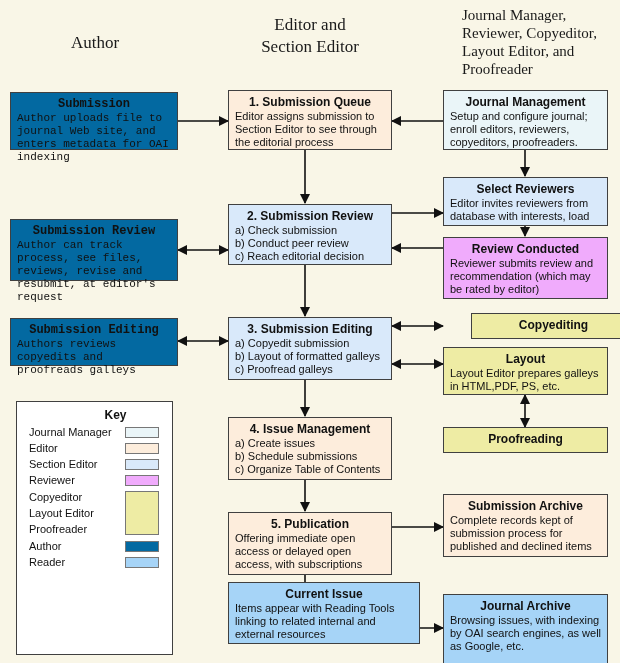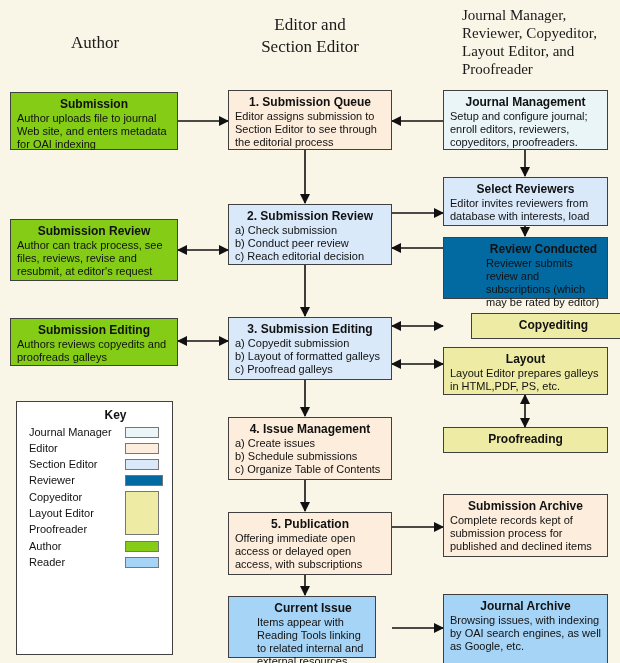--- a/index.html
+++ b/index.html
@@ -12,44 +12,44 @@
   .hdr{position:absolute; font-family:"Liberation Serif", serif; color:#1a1a1a;}
   #h-author{left:30px; top:33px; width:130px; text-align:center; font-size:17px;}
   #h-editor{left:230px; top:14px; width:160px; text-align:center; font-size:17px; line-height:22px; white-space:pre-line;}
   #h-roles{left:462px; top:6px; width:158px; font-size:15px; line-height:18px; white-space:pre-line;}
 
   
   .bx{position:absolute; border:1px solid #404040; box-sizing:border-box;}
   .bx .t{font-weight:bold; font-size:12px; line-height:14px; text-align:center; padding-top:4px;}
   .bx .b{font-size:11px; line-height:13px; padding:1px 3px 0 6px;}
   .pre{white-space:pre-line;}
-  .c-au{background:#84cc16;}
+  .c-au{background:#0369a1;font-family:Liberation Mono, monospace;}
   .c-ed{background:#fdeddc;}
   .c-jm{background:#eaf5f8;}
   .c-se{background:#d9e9fa;}
-  .c-rv{background:#0369a1;padding-left:36px;}
+  .c-rv{background:#f0abfc;}
   .c-kh{background:#eeeca4;}
   .c-rd{background:#a6d4f7;}
 
   #b-sub-author{left:10px; top:92px; width:168px; height:58px;}
   #b-queue{left:228px; top:90px; width:164px; height:60px;}
   #b-jm{left:443px; top:90px; width:165px; height:60px;}
   #b-selrev{left:443px; top:177px; width:165px; height:49px;}
   #b-revcon{left:443px; top:237px; width:165px; height:62px;}
   #b-rev2{left:228px; top:204px; width:164px; height:61px;}
   #b-subrev-author{left:10px; top:219px; width:168px; height:62px;}
   #b-subedit-author{left:10px; top:318px; width:168px; height:48px;}
   #b-edit3{left:228px; top:317px; width:164px; height:63px;}
   #b-copyedit{left:443px; top:313px; width:165px; height:26px;margin-left:28px;}
   #b-layout{left:443px; top:347px; width:165px; height:48px;}
   #b-proof{left:443px; top:427px; width:165px; height:26px;}
   #b-issue4{left:228px; top:417px; width:164px; height:63px;}
   #b-pub{left:228px; top:512px; width:164px; height:63px;}
   #b-subarch{left:443px; top:494px; width:165px; height:63px;}
-  #b-current{left:228px; top:596px; width:148px; height:62px;padding-left:22px;}
+  #b-current{left:228px; top:582px; width:192px; height:62px;}
   #b-jarch{left:443px; top:594px; width:165px; height:79px;}
 
   
   #key-box{position:absolute; left:16px; top:401px; width:157px; height:254px;
            background:#ffffff; border:1px solid #404040; box-sizing:border-box;}
   #key-box .kt{position:absolute; top:6px; left:0; width:100%; text-align:center;
                font-weight:bold; font-size:12px;padding-left:21px;}
   .krow{position:absolute; left:12px; font-size:11px; line-height:13px;}
   .ksw{position:absolute; left:108px; width:34px; height:11px;
        border:1px solid #777; box-sizing:border-box;}
@@ -116,21 +116,21 @@
     <div class="b">Setup and configure journal; enroll editors, reviewers, copyeditors, proofreaders.</div>
   </div>
 
   <div class="bx c-se" id="b-selrev">
     <div class="t">Select Reviewers</div>
     <div class="b">Editor invites reviewers from database with interests, load</div>
   </div>
 
   <div class="bx c-rv" id="b-revcon">
     <div class="t">Review Conducted</div>
-    <div class="b">Reviewer submits review and subscriptions (which may be rated by editor)</div>
+    <div class="b">Reviewer submits review and recommendation (which may be rated by editor)</div>
   </div>
 
   <div class="bx c-se" id="b-rev2">
     <div class="t">2. Submission Review</div>
     <div class="b pre">a) Check submission
 b) Conduct peer review
 c) Reach editorial decision</div>
   </div>
 
   <div class="bx c-au" id="b-subrev-author">

